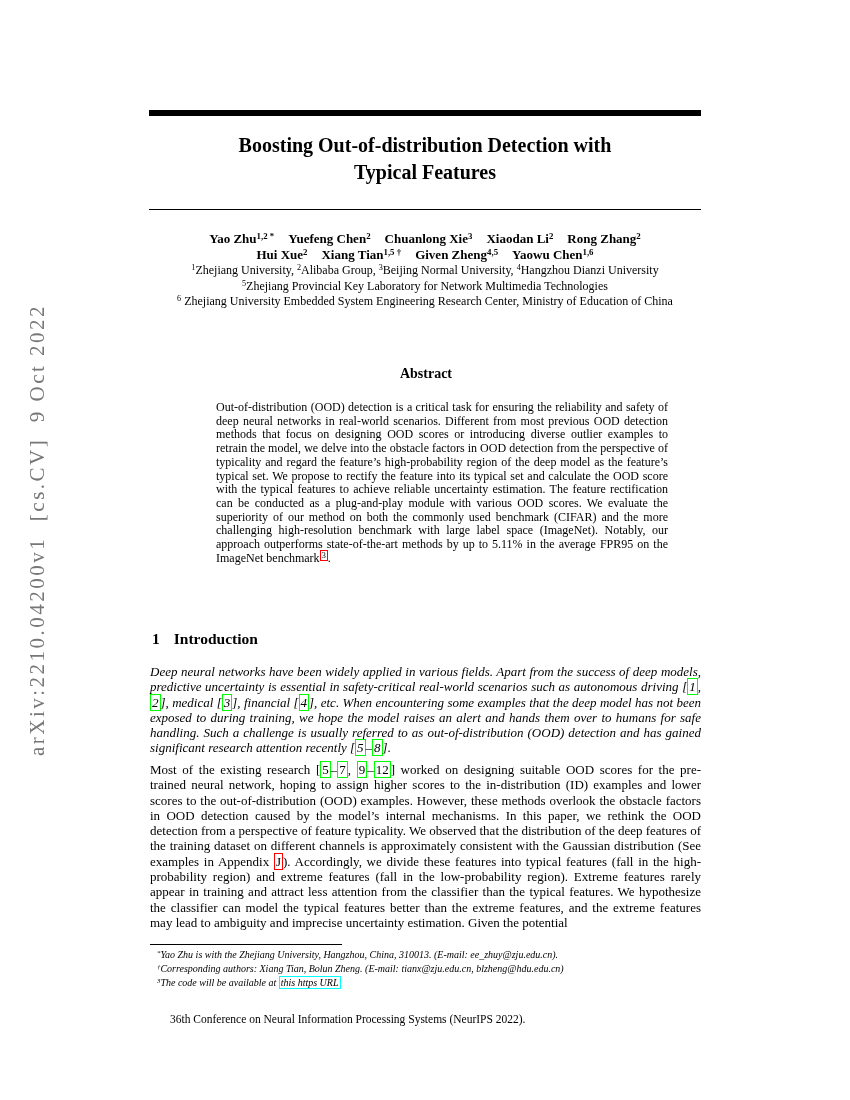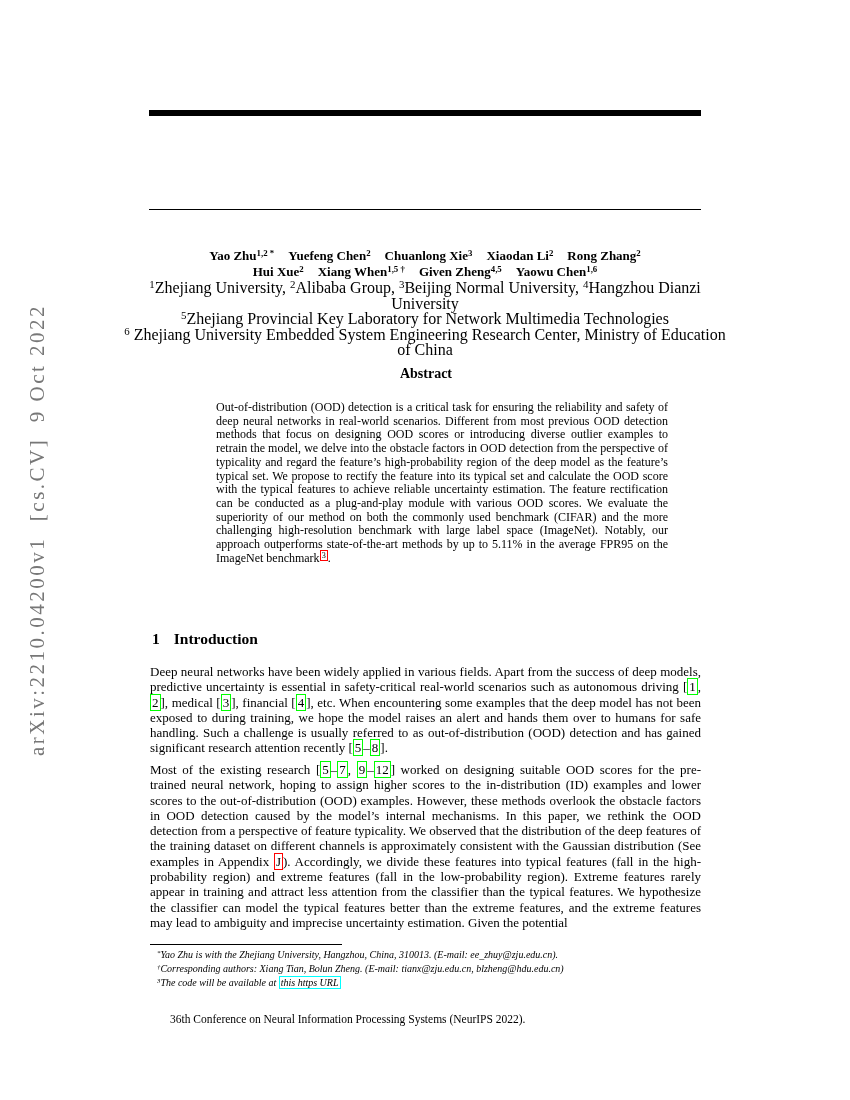--- a/index.html
+++ b/index.html
@@ -16,23 +16,23 @@
     position:absolute; left:37px; top:530px;
     transform:translate(-50%,-50%) rotate(-90deg);
     white-space:pre; font-size:21px; letter-spacing:2.5px; color:var(--gray);
   }
   .rule-thick{position:absolute; left:149px; top:110px; width:552px; height:6px; background:#000;}
   .rule-thin{position:absolute; left:149px; top:209px; width:552px; height:1px; background:#000;}
   .title{
     position:absolute; left:150px; top:132px; width:550px;
     text-align:center; font-size:20px; font-weight:bold; line-height:27px;
   }
-  .authors-block{position:absolute; left:120px; top:248px; width:610px; text-align:center;}
+  .authors-block{position:absolute; left:120px; top:231px; width:610px; text-align:center;}
   .author-line{font-weight:bold; font-size:13px; line-height:16px;}
-  .affil-line{font-size:16px; line-height:15.5px;}
+  .affil-line{font-size:12px; line-height:15.5px;}
   sup{font-size:68%; line-height:0; position:relative; vertical-align:baseline; top:-0.45em;}
   .gap{display:inline-block; width:14px;}
   .b{font-weight:bold;}
   .box{border:1px solid; padding:0 1px;}
   .box-green{border-color:var(--green);}
   .box-red{border-color:var(--red);}
   .box-cyan{border-color:var(--cyan);}
   .abstract-heading{
     position:absolute; left:200px; top:366px; width:452px;
     text-align:center; font-size:14px; font-weight:bold;
@@ -43,42 +43,43 @@
   }
   .section-heading{
     position:absolute; left:152px; top:630px;
     font-size:15.5px; font-weight:bold;
   }
   .section-heading .secnum{display:inline-block; margin-right:14px;}
   .body-para{
     position:absolute; left:150px; width:551px;
     font-size:13px; line-height:15.3px; text-align:justify;
   }
-  .para-1{top:664px;}
+  .para-1{top:664px;font-style:italic;}
   .para-2{top:762px;}
   .footnote-rule{position:absolute; left:150px; top:944px; width:192px; height:1px; background:#000;}
   .footnotes{position:absolute; left:150px; top:948px; width:551px; font-size:10px; line-height:14px;font-style:italic;}
   .footnote{padding-left:7px;}
   .footer{position:absolute; left:150px; top:1013px; font-size:11.5px;margin-left:20px;}
 </style>
 </head>
 <body>
 
 <div class="page">
 
   <div class="watermark">arXiv:2210.04200v1  [cs.CV]  9 Oct 2022</div>
 
   <div class="rule-thick"></div>
 
+  <h1 class="title"><span>Boosting Out-of-distribution Detection with</span><br><span>Typical Features</span></h1>
 
   <div class="rule-thin"></div>
 
   <div class="authors-block">
     <div class="author-line"><span class="b">Yao Zhu</span><sup>1,2 *</sup><span class="gap"></span><span class="b">Yuefeng Chen</span><sup>2</sup><span class="gap"></span><span class="b">Chuanlong Xie</span><sup>3</sup><span class="gap"></span><span class="b">Xiaodan Li</span><sup>2</sup><span class="gap"></span><span class="b">Rong Zhang</span><sup>2</sup></div>
-    <div class="author-line"><span class="b">Hui Xue</span><sup>2</sup><span class="gap"></span><span class="b">Xiang When</span><sup>1,5 †</sup><span class="gap"></span><span class="b">Given Zheng</span><sup>4,5</sup><span class="gap"></span><span class="b">Yaowu Chen</span><sup>1,6</sup></div>
+    <div class="author-line"><span class="b">Hui Xue</span><sup>2</sup><span class="gap"></span><span class="b">Xiang Tian</span><sup>1,5 †</sup><span class="gap"></span><span class="b">Given Zheng</span><sup>4,5</sup><span class="gap"></span><span class="b">Yaowu Chen</span><sup>1,6</sup></div>
     <div class="affil-line"><sup>1</sup><span>Zhejiang University, </span><sup>2</sup><span>Alibaba Group, </span><sup>3</sup><span>Beijing Normal University, </span><sup>4</sup><span>Hangzhou Dianzi University</span></div>
     <div class="affil-line"><sup>5</sup><span>Zhejiang Provincial Key Laboratory for Network Multimedia Technologies</span></div>
     <div class="affil-line"><sup>6</sup><span> Zhejiang University Embedded System Engineering Research Center, Ministry of Education of China</span></div>
   </div>
 
   <div class="abstract-heading">Abstract</div>
   <div class="abstract-body"><span>Out-of-distribution (OOD) detection is a critical task for ensuring the reliability and safety of deep neural networks in real-world scenarios. Different from most previous OOD detection methods that focus on designing OOD scores or introducing diverse outlier examples to retrain the model, we delve into the obstacle factors in OOD detection from the perspective of typicality and regard the feature’s high-probability region of the deep model as the feature’s typical set. We propose to rectify the feature into its typical set and calculate the OOD score with the typical features to achieve reliable uncertainty estimation. The feature rectification can be conducted as a plug-and-play module with various OOD scores. We evaluate the superiority of our method on both the commonly used benchmark (CIFAR) and the more challenging high-resolution benchmark with large label space (ImageNet). Notably, our approach outperforms state-of-the-art methods by up to 5.11% in the average FPR95 on the ImageNet benchmark</span><sup class="box box-red">3</sup><span>.</span></div>
 
   <h2 class="section-heading"><span class="secnum">1</span><span>Introduction</span></h2>
 

